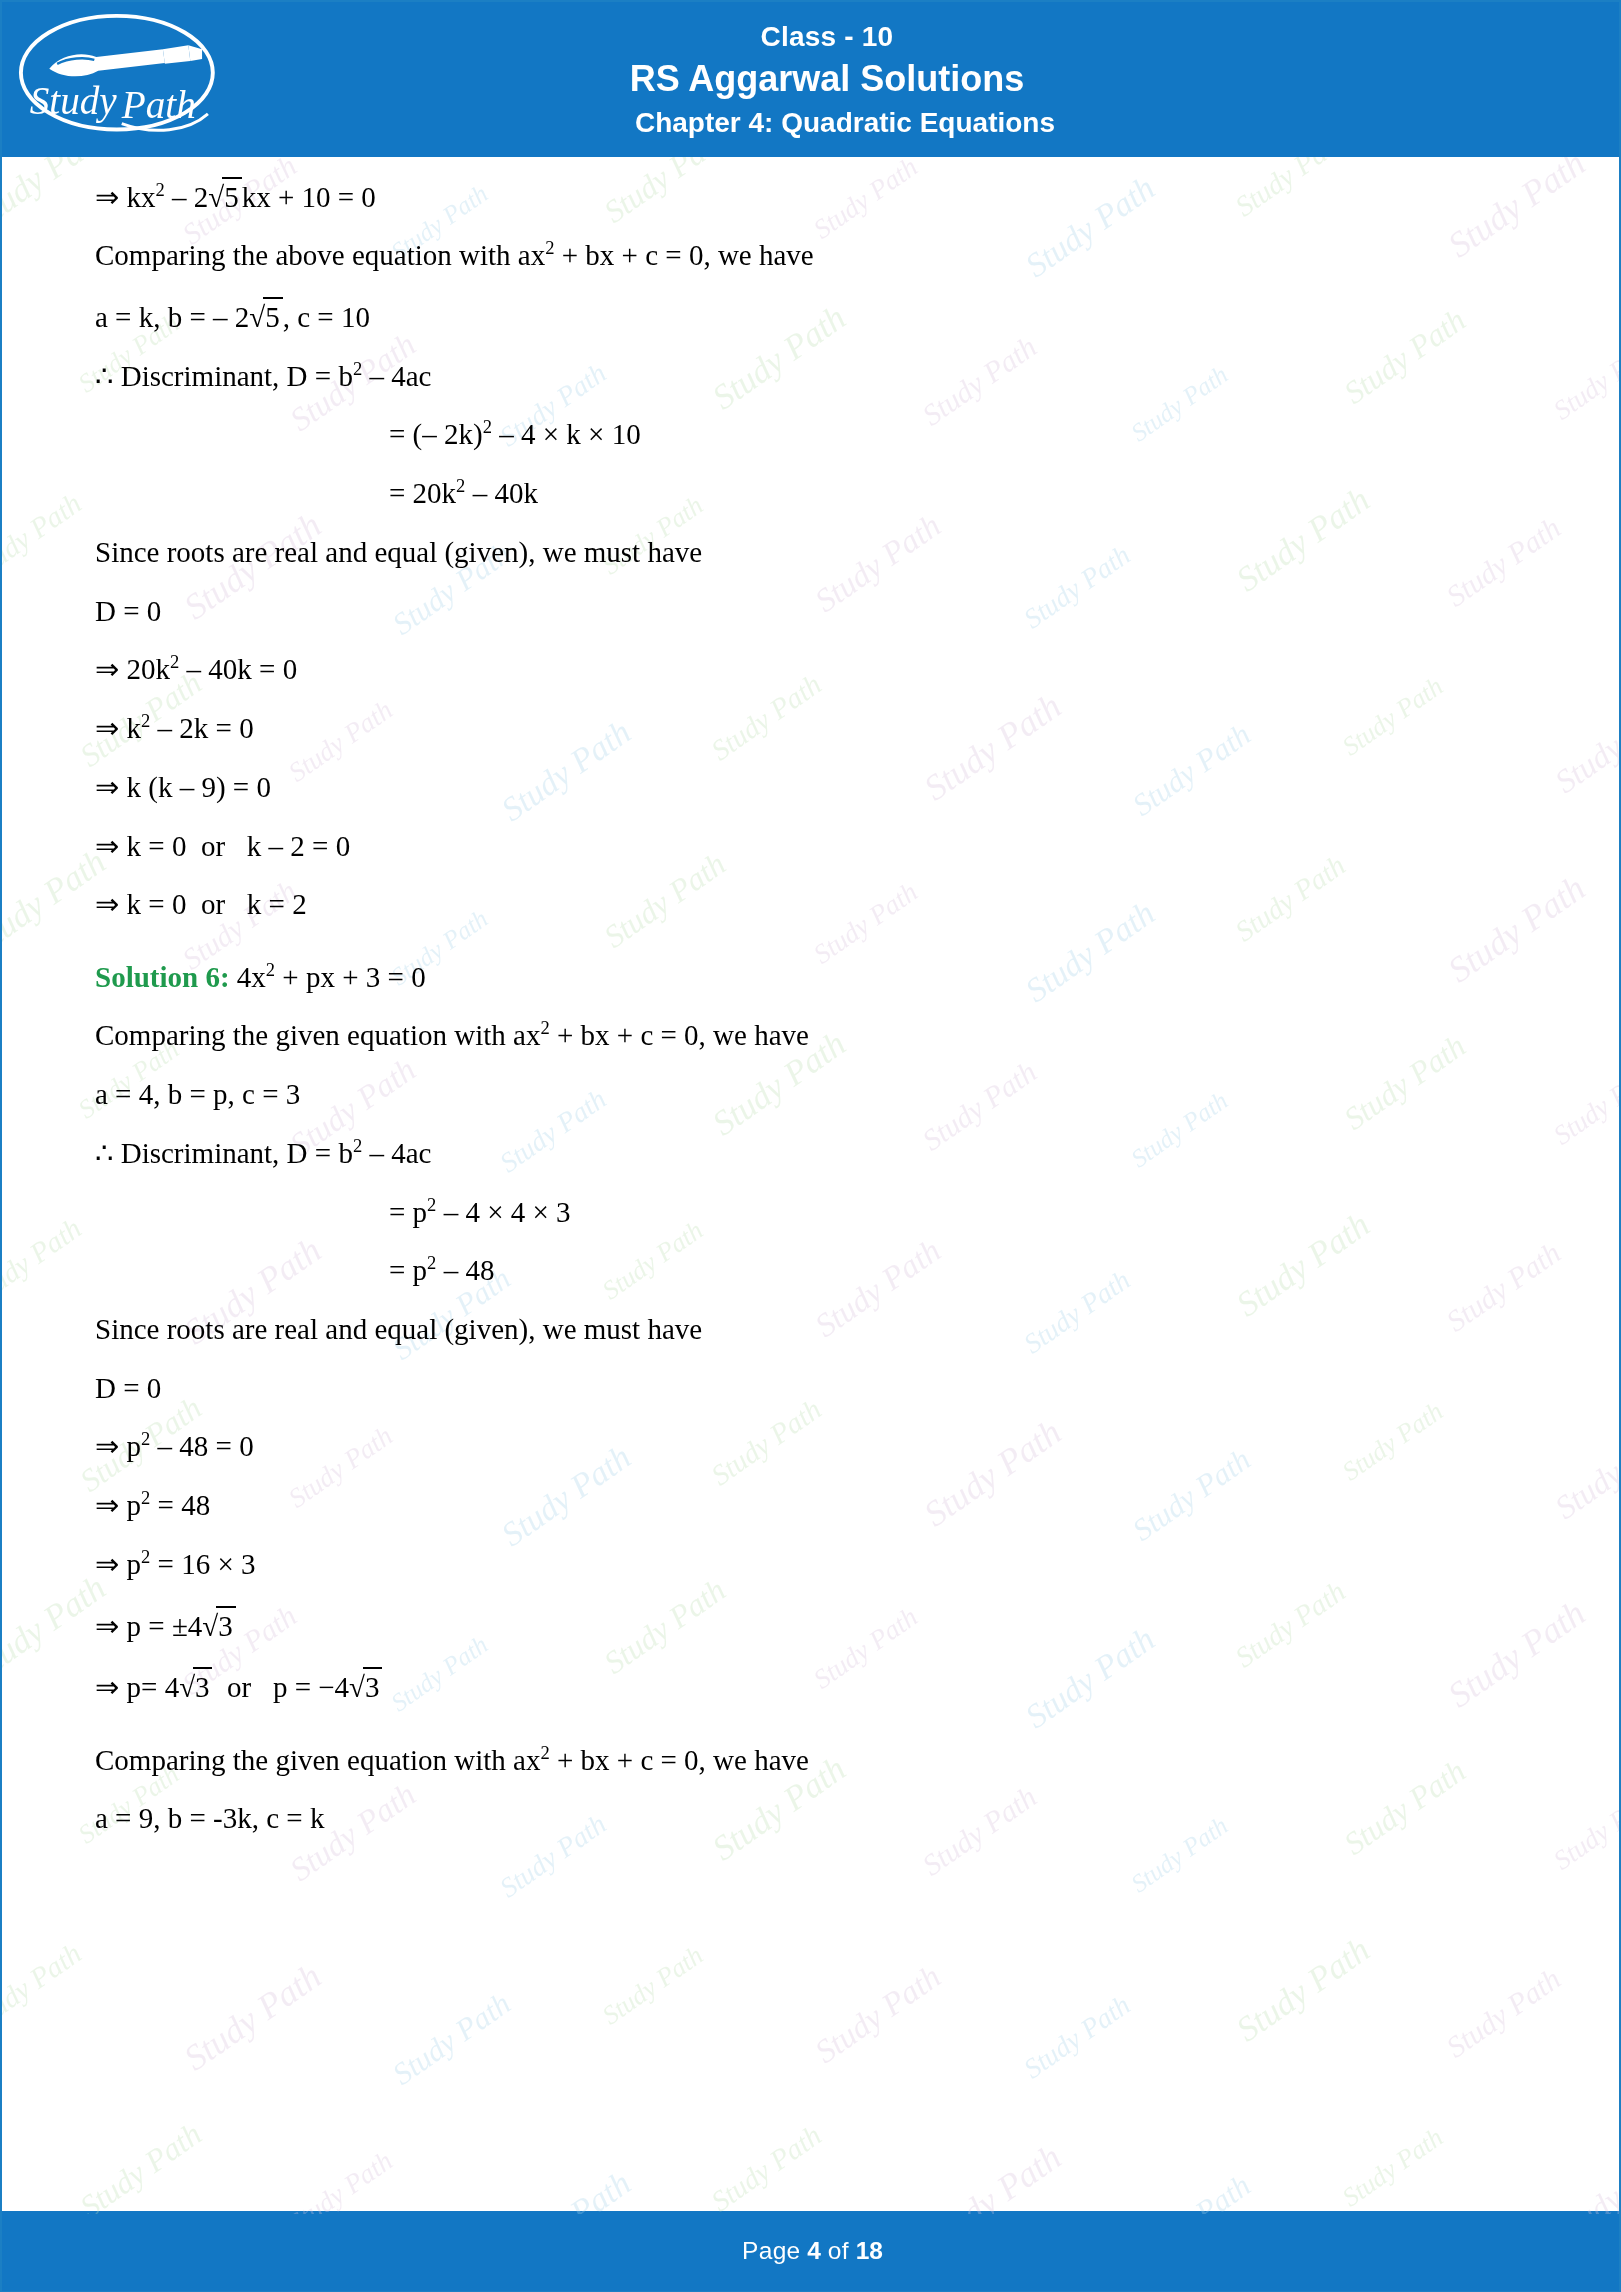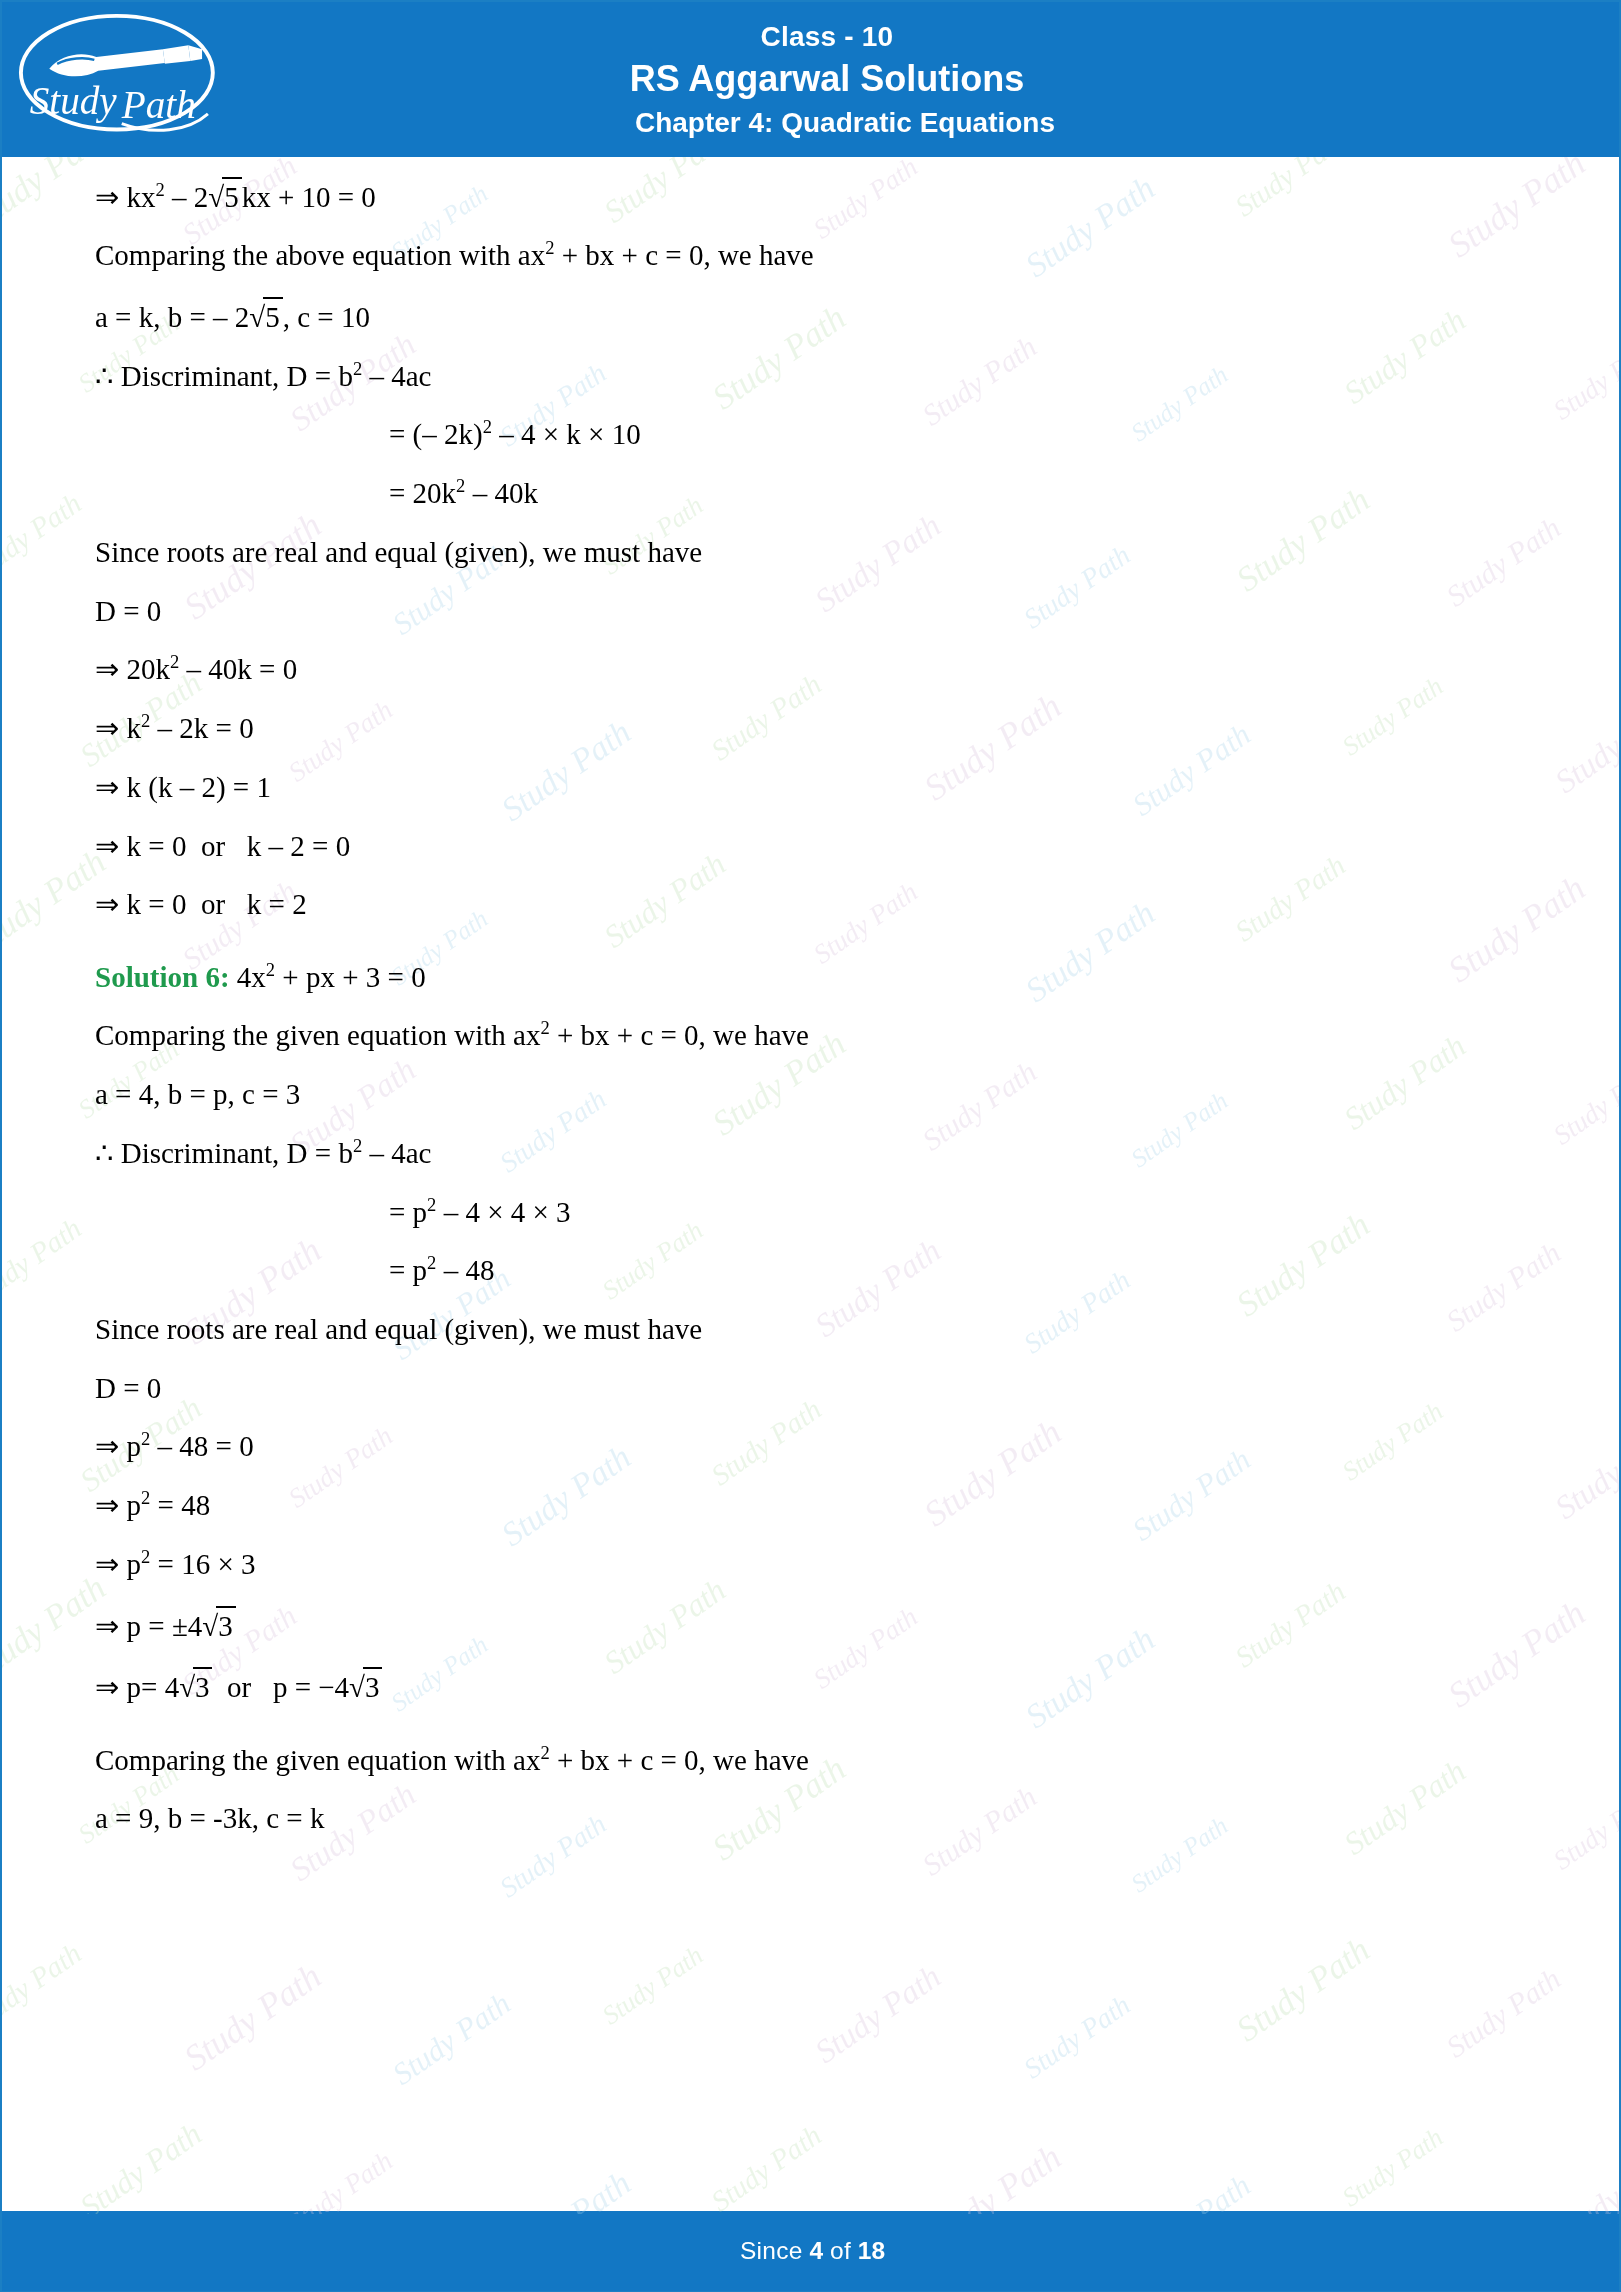--- a/index.html
+++ b/index.html
@@ -266,21 +266,21 @@
       <div class="line">⇒ kx<sup>2</sup> – 2<span class="radical">√<span class="sqrt">5</span></span>kx + 10 = 0</div>
       <div class="line">Comparing the above equation with ax<sup>2</sup> + bx + c = 0, we have</div>
       <div class="line">a = k, b = – 2<span class="radical">√<span class="sqrt">5</span></span>, c = 10</div>
       <div class="line">∴ Discriminant, D = b<sup>2</sup> – 4ac</div>
       <div class="line indent-1">= (– 2k)<sup>2</sup> – 4 × k × 10</div>
       <div class="line indent-1">= 20k<sup>2</sup> – 40k</div>
       <div class="line">Since roots are real and equal (given), we must have</div>
       <div class="line">D = 0</div>
       <div class="line">⇒ 20k<sup>2</sup> – 40k = 0</div>
       <div class="line">⇒ k<sup>2</sup> – 2k = 0</div>
-      <div class="line">⇒ k (k – 2) = 1</div>
+      <div class="line">⇒ k (k – 9) = 0</div>
       <div class="line">⇒ k = 0&nbsp; or&nbsp;&nbsp; k – 2 = 0</div>
       <div class="line">⇒ k = 0&nbsp; or&nbsp;&nbsp; k = 2</div>
       <div class="gap-small"></div>
       <div class="line"><span class="sol-label">Solution 6:</span> 4x<sup>2</sup> + px + 3 = 0</div>
       <div class="line">Comparing the given equation with ax<sup>2</sup> + bx + c = 0, we have</div>
       <div class="line">a = 4, b = p, c = 3</div>
       <div class="line">∴ Discriminant, D = b<sup>2</sup> – 4ac</div>
       <div class="line indent-1">= p<sup>2</sup> – 4 × 4 × 3</div>
       <div class="line indent-1">= p<sup>2</sup> – 48</div>
       <div class="line">Since roots are real and equal (given), we must have</div>
@@ -289,21 +289,21 @@
       <div class="line">⇒ p<sup>2</sup> = 48</div>
       <div class="line">⇒ p<sup>2</sup> = 16 × 3</div>
       <div class="line">⇒ p = ±4<span class="radical">√<span class="sqrt">3</span></span></div>
       <div class="line">⇒ p= 4<span class="radical">√<span class="sqrt">3</span></span>&nbsp; or&nbsp;&nbsp; p = −4<span class="radical">√<span class="sqrt">3</span></span></div>
       <div class="gap-small"></div>
       <div class="line">Comparing the given equation with ax<sup>2</sup> + bx + c = 0, we have</div>
       <div class="line">a = 9, b = -3k, c = k</div>
     </div>
 
   <div class="footer">
-    <span class="pg">Since</span>
+    <span class="pg">Page</span>
     <span>&nbsp;</span>
     <span class="num">4</span>
     <span>&nbsp;</span>
     <span class="pg">of</span>
     <span>&nbsp;</span>
     <span class="num">18</span>
   </div>
 
 </div>
 

